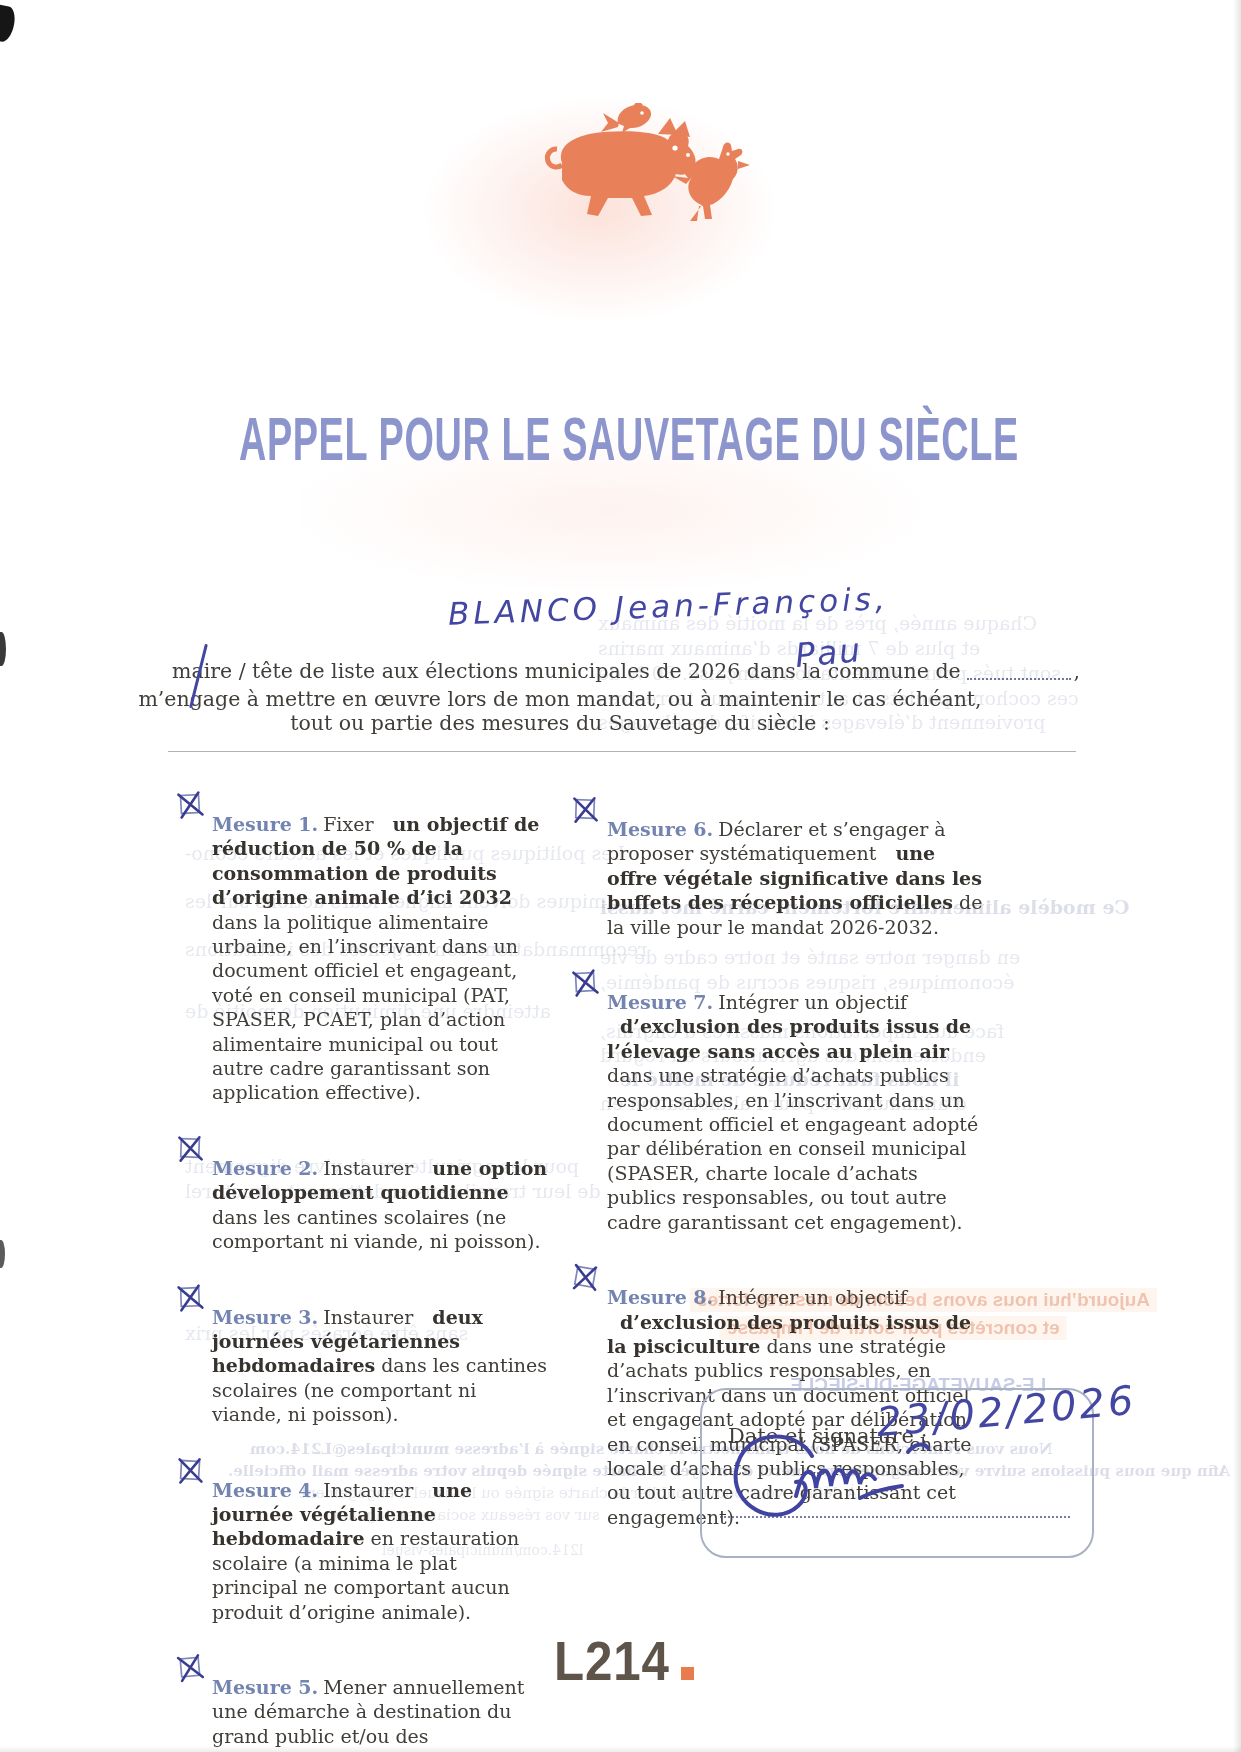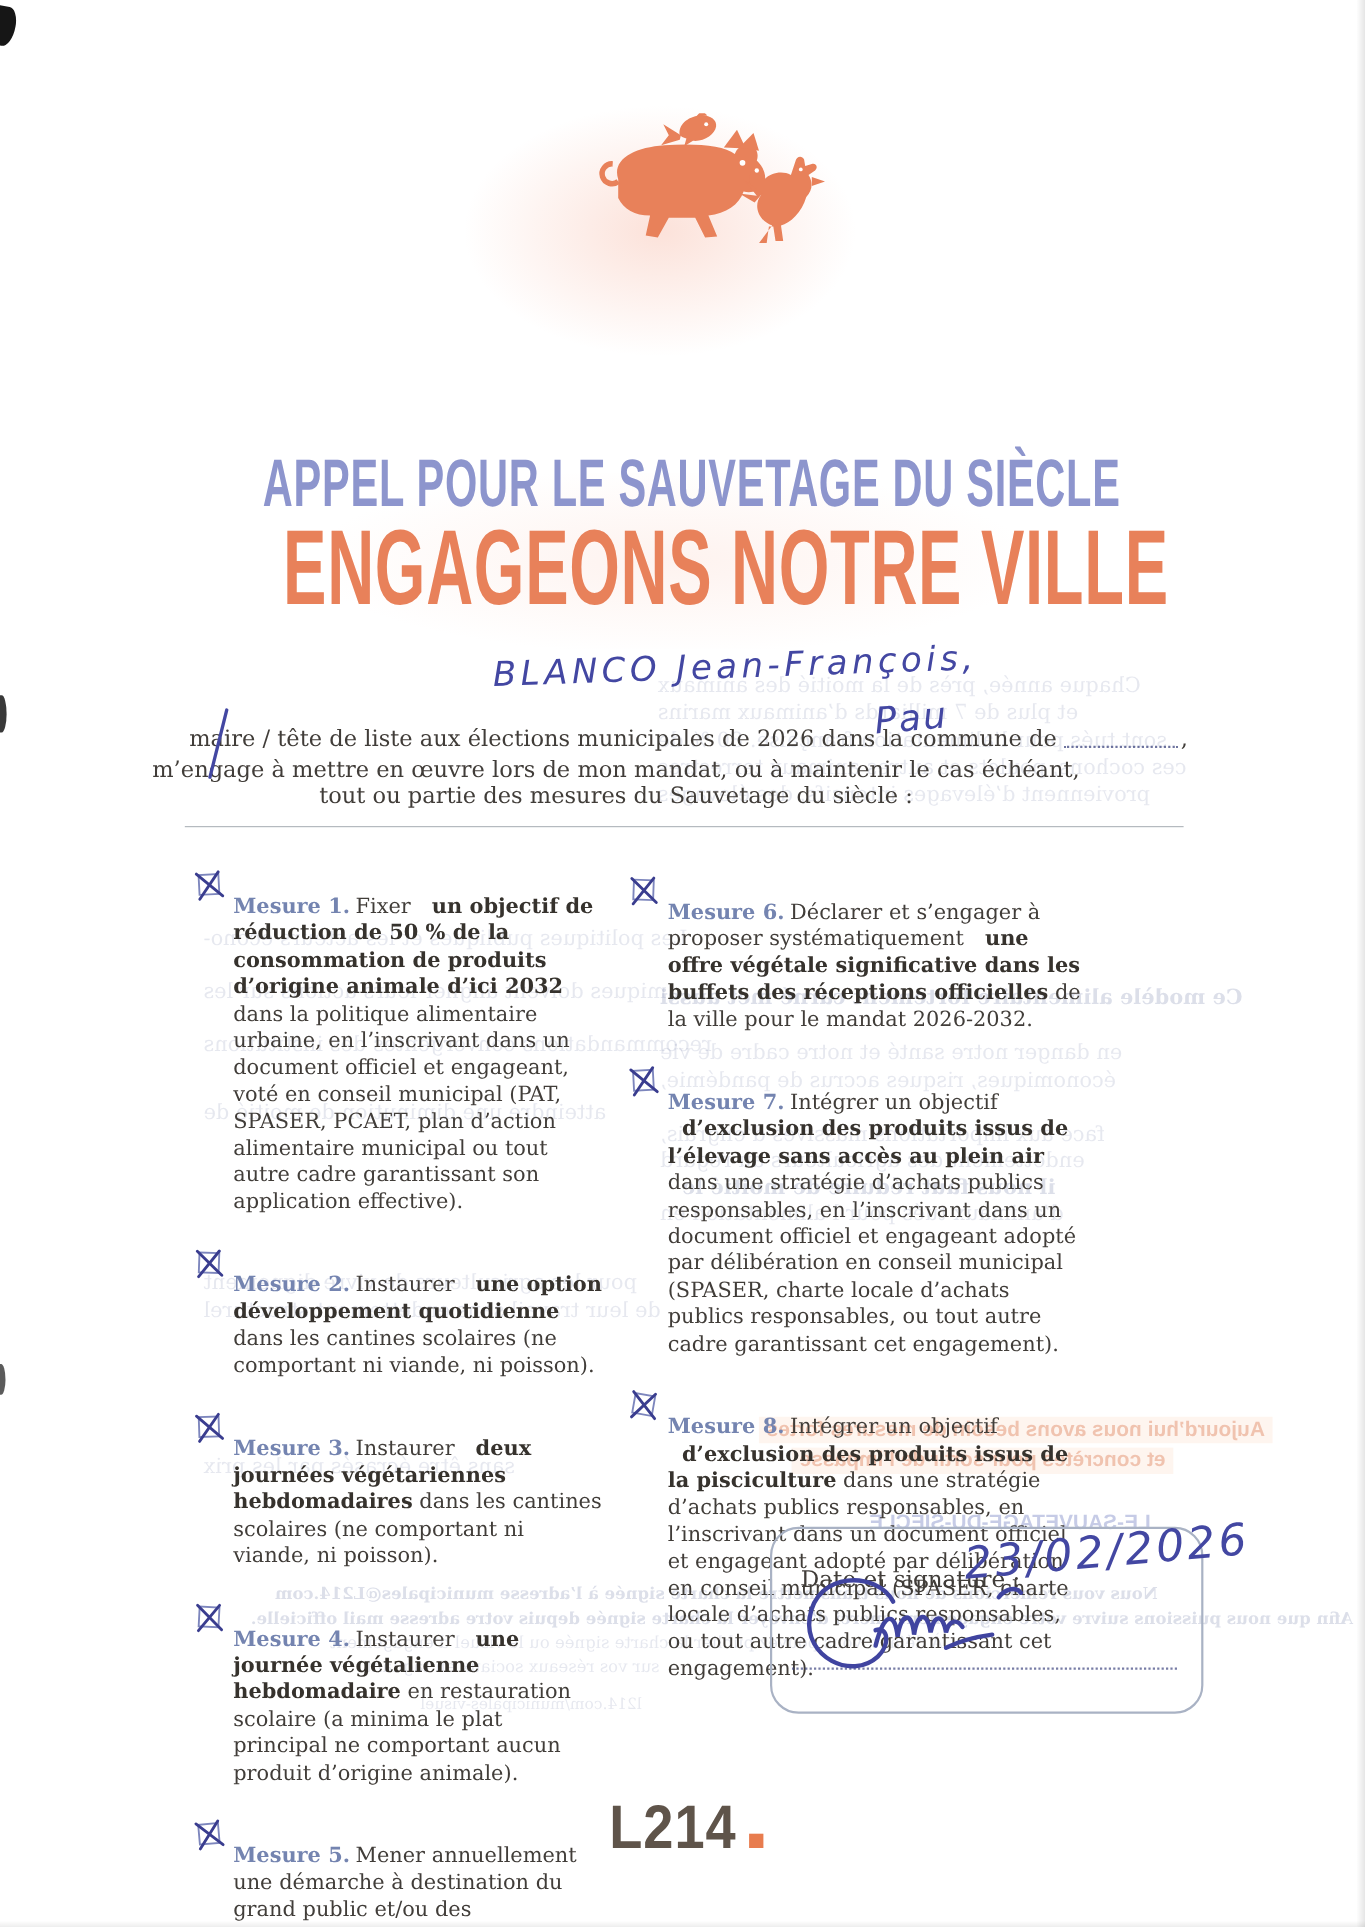--- a/index.html
+++ b/index.html
@@ -140,21 +140,20 @@
     </g>
     <g fill="#e8815a">
       <path d="M170,102 C158,98 152,84 160,74 C150,68 146,60 152,52 L163,60 C169,54 179,52 187,56 L191,44 C192,39 197,38 199,42 L200,48 L206,46 C210,45 212,49 209,52 L203,56 C207,62 207,70 201,76 C197,90 186,100 178,102 L180,116 L173,116 L171,103 L167,103 L165,118 L158,118 Z"></path>
       <path d="M206,58 L218,62 L206,66 Z"></path>
       <path d="M161,73 L144,60 L156,75 L140,73 L154,81 Z"></path>
       <circle cx="196" cy="51" r="1.7" fill="#ffffff"></circle>
     </g>
   </svg>
 
   <div class="center-wrap h-blue"><span>APPEL POUR LE SAUVETAGE DU SIÈCLE</span></div>
-  <div class="center-wrap h-orange"><span>ENGAGEONS NOTRE VILLE</span></div>
 
   <div class="f-line f2">
     <span>maire / tête de liste aux élections municipales de 2026 dans la commune de</span>
     <span class="dots"></span>
     <span>,</span>
   </div>
   <div class="f-center f3">m’engage à mettre en œuvre lors de mon mandat, ou à maintenir le cas échéant,</div>
   <div class="f-center f4">tout ou partie des mesures du Sauvetage du siècle :</div>
   <div class="divider"></div>
 

